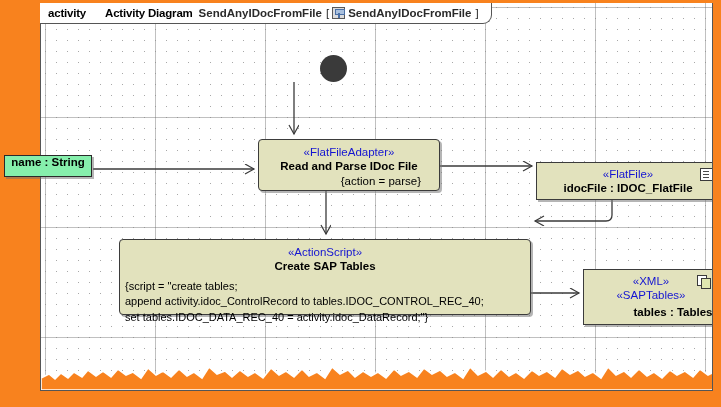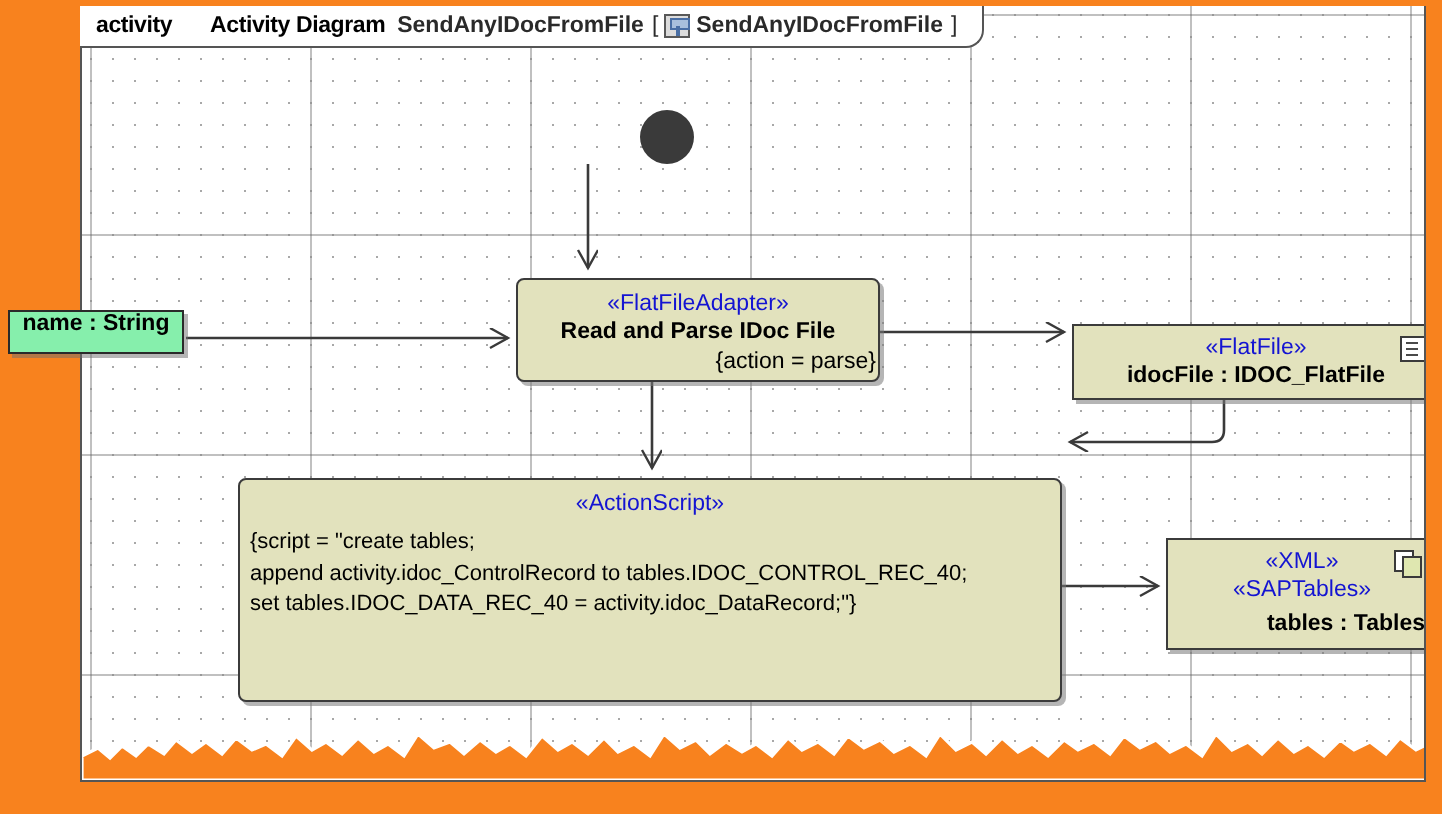--- a/index.html
+++ b/index.html
@@ -121,41 +121,41 @@
     font-weight: bold;
     font-size: 11.5px;
     color: #000;
     text-align: center;
     line-height: 1.3;
   }
   .tagval {
     font-size: 11.5px;
     color: #000;
     text-align: right;
-    padding-right: 1px;
+    padding-right: 18px;
     line-height: 1.35;
   }
   .script {
     font-size: 11px;
     color: #000;
     text-align: left;
     padding: 0 4px 0 5px;
     line-height: 1.38;
     white-space: pre;
   }
 
   
   #n-read {
     left: 217px; top: 136px;
     width: 182px; height: 52px;
     padding-top: 5px;
   }
   #n-create {
     left: 78px; top: 236px;
-    width: 412px; height: 112px;
+    width: 412px; height: 76px;
     padding-top: 5px;
   }
   #n-flatfile {
     left: 495px; top: 159px;
     width: 184px; height: 38px;
     padding-top: 4px;
   }
   #n-saptables {
     left: 542px; top: 266px;
     width: 136px; height: 56px;
@@ -248,20 +248,21 @@
     <div id="initial"></div>
 
     <div class="node action" id="n-read">
       <div class="stereo">«FlatFileAdapter»</div>
       <div class="nodename">Read and Parse IDoc File</div>
       <div class="tagval">{action = parse}</div>
     </div>
 
     <div class="node action" id="n-create">
       <div class="stereo">«ActionScript»</div>
+      <div class="nodename">Create SAP Tables</div>
       <div class="script" style="margin-top:5px;">{script = "create tables;</div>
       <div class="script">append activity.idoc_ControlRecord to tables.IDOC_CONTROL_REC_40;</div>
       <div class="script">set tables.IDOC_DATA_REC_40 = activity.idoc_DataRecord;"}</div>
     </div>
 
     <div class="node" id="n-flatfile">
       <div class="docicon">
           <i></i>
         </div>
       <div class="stereo">«FlatFile»</div>

